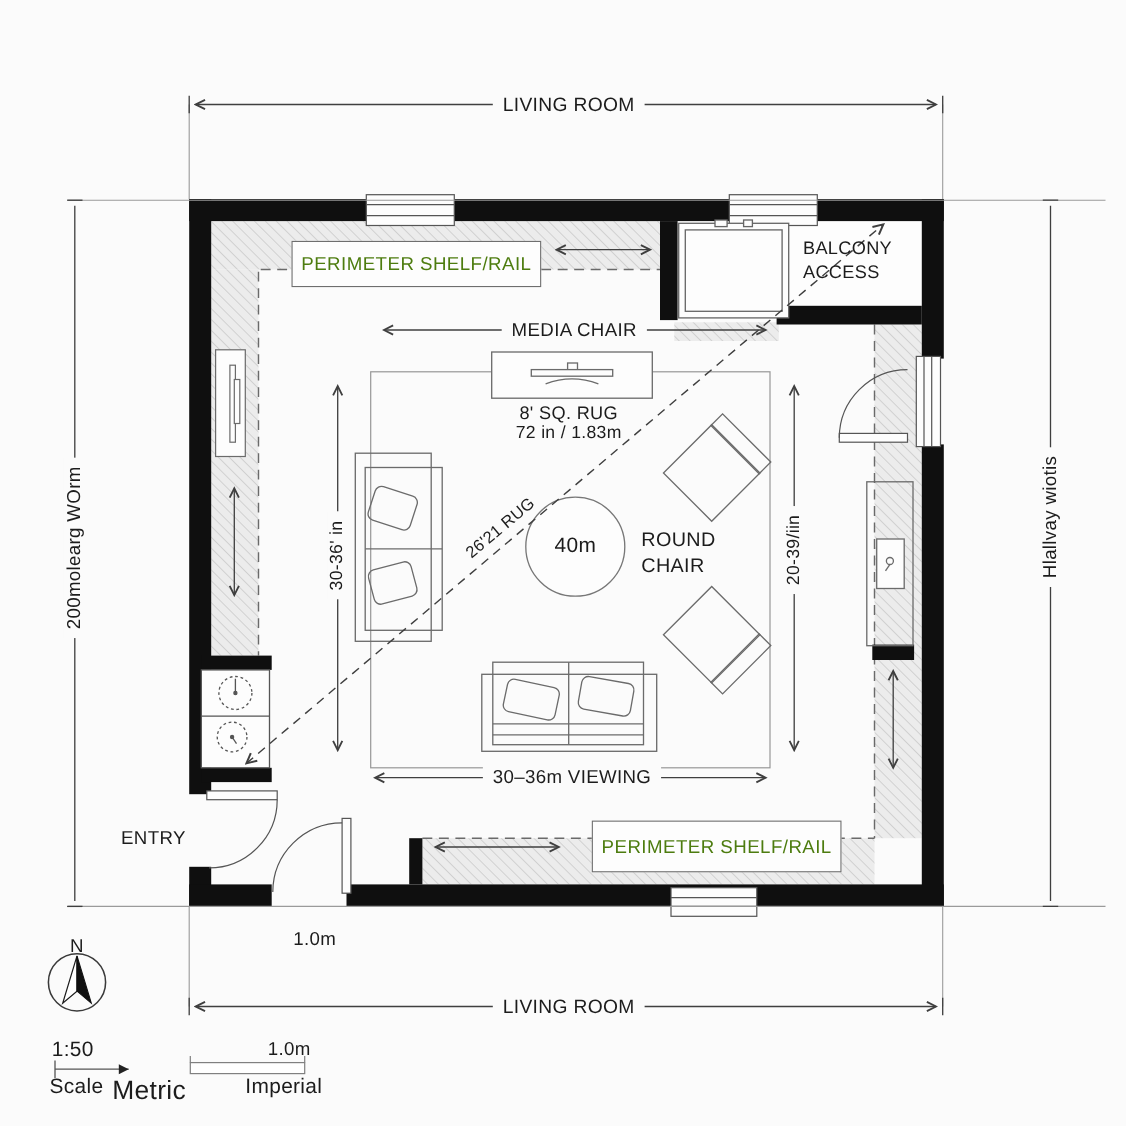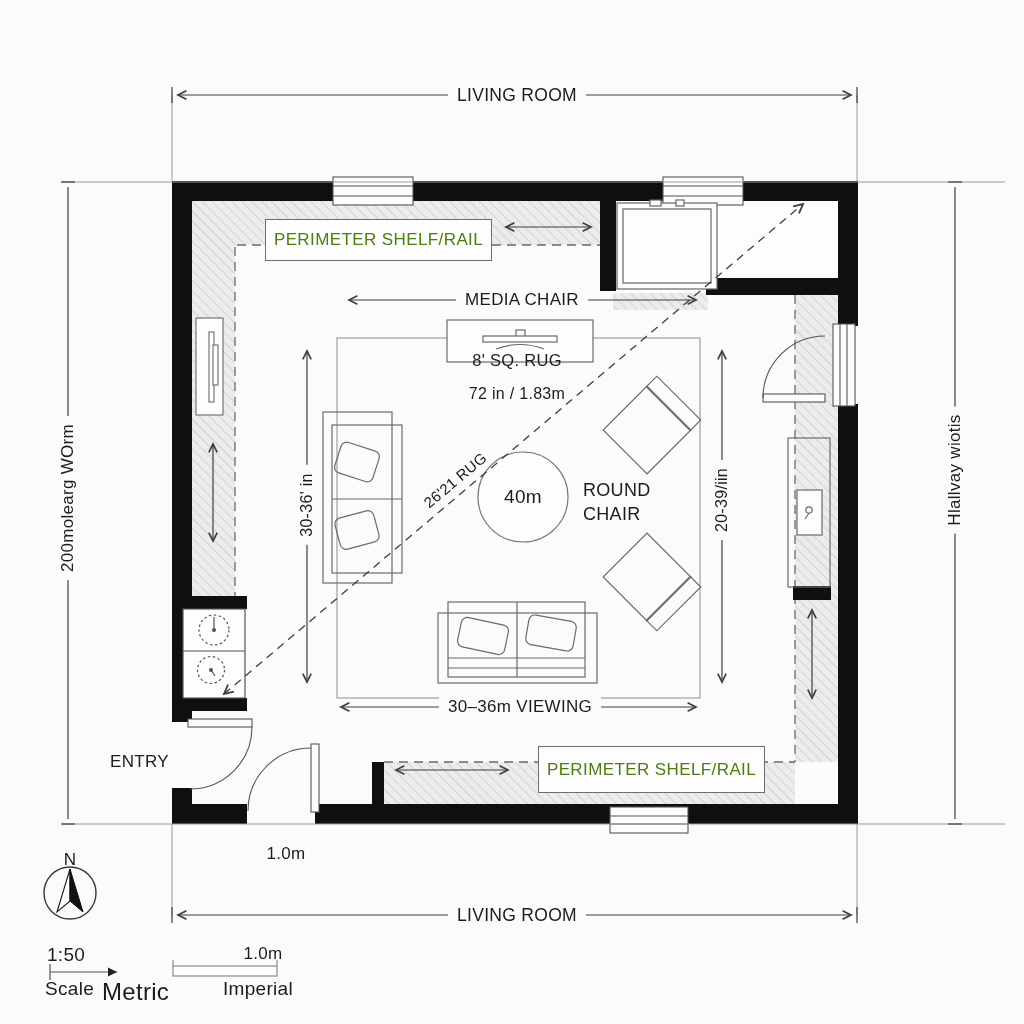--- a/index.html
+++ b/index.html
@@ -227,24 +227,25 @@
     <line x1="277" y1="960" x2="277" y2="966"></line>
   </g>
 </svg>
 
 <div class="t ctr bg" style="left:517px;top:95px;font-size:17.5px;">LIVING ROOM</div>
 <div class="t ctr bg" style="left:517px;top:915px;font-size:17.5px;">LIVING ROOM</div>
 
 <div class="labelbox" style="left:265px;top:219px;width:225px;height:40px;">PERIMETER SHELF/RAIL</div>
 <div class="labelbox" style="left:538px;top:746px;width:225px;height:45px;">PERIMETER SHELF/RAIL</div>
 
+<div class="t wrap" style="left:730px;top:216px;width:118px;font-size:16.5px;">BALCONY ACCESS</div>
 
 <div class="t ctr bg" style="left:522px;top:300px;font-size:17px;">MEDIA CHAIR</div>
 
-<div class="t ctr" style="left:517px;top:360px;font-size:16.5px;">8' SQ. RUG</div>
+<div class="t ctr" style="left:517px;top:376px;font-size:16.5px;">8' SQ. RUG</div>
 <div class="t ctr" style="left:517px;top:394px;font-size:16px;">72 in / 1.83m</div>
 
 <div class="t diag" style="left:455px;top:480px;font-size:15px;">26'21 RUG</div>
 
 <div class="t ctr" style="left:523px;top:497px;font-size:19px;">40m</div>
 <div class="t wrap" style="left:583px;top:469px;width:95px;font-size:18px;margin-top:10px;">ROUND CHAIR</div>
 
 <div class="t ctr bg" style="left:520px;top:707px;font-size:17px;">30–36m VIEWING</div>
 
 <div class="t rot rotbg" style="left:307px;top:505px;font-size:16px;">30-36' in</div>

